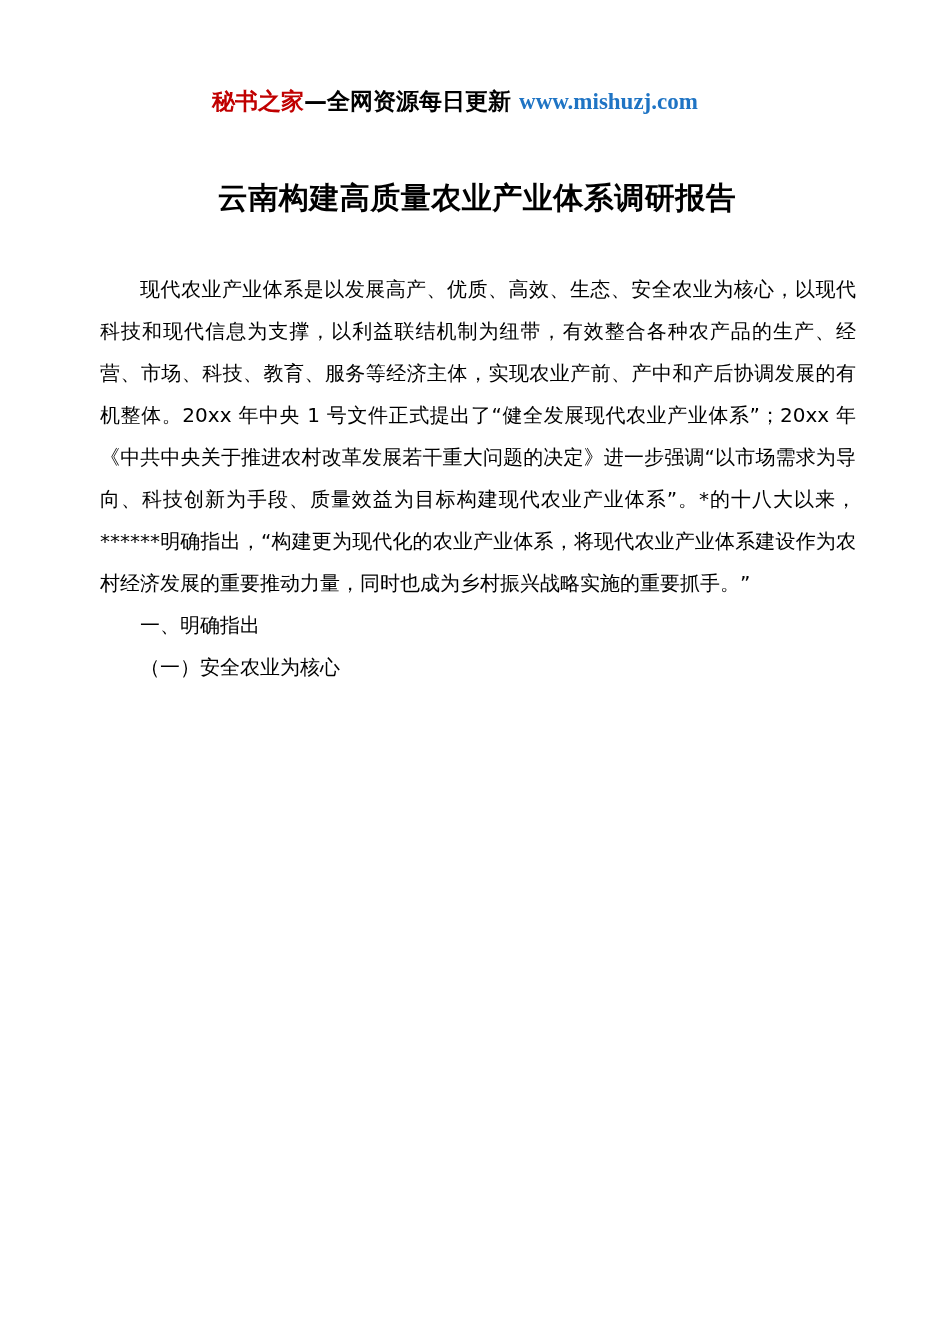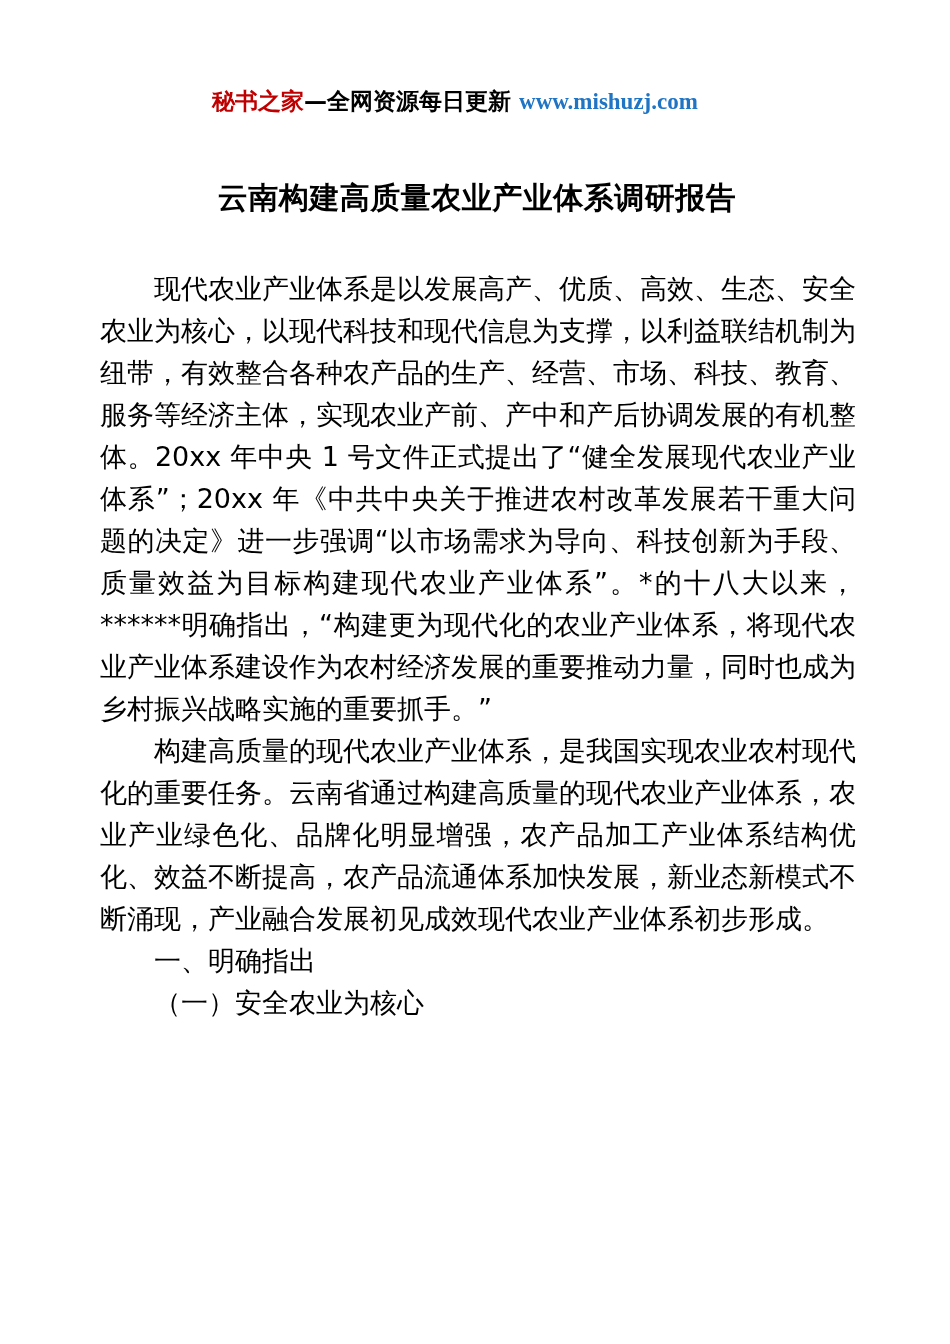--- a/index.html
+++ b/index.html
@@ -51,21 +51,21 @@
     font-size: 30px;
     font-weight: bold;
     letter-spacing: 0.5px;
     color: #000000;
   }
   .body-text {
     position: absolute;
     top: 268px;
     left: 100px;
     width: 756px;
-    font-size: 27px;
+    font-size: 20px;
     line-height: 42px;
     text-align: justify;
     text-justify: inter-ideograph;
     color: #000000;
   }
   .body-text p {
     margin: 0;
     text-indent: 2em;
   }
   .latin {
@@ -78,18 +78,17 @@
 <div class="page">
 
   <div class="watermark">
     <span class="wm-brand">秘书之家</span><span class="wm-mid">—全网资源每日更新 </span><span class="wm-url latin">www.mishuzj.com</span>
   </div>
 
   <div class="doc-title">云南构建高质量农业产业体系调研报告</div>
 
   <div class="body-text">
     <p>现代农业产业体系是以发展高产、优质、高效、生态、安全农业为核心，以现代科技和现代信息为支撑，以利益联结机制为纽带，有效整合各种农产品的生产、经营、市场、科技、教育、服务等经济主体，实现农业产前、产中和产后协调发展的有机整体。20xx 年中央 1 号文件正式提出了“健全发展现代农业产业体系”；20xx 年《中共中央关于推进农村改革发展若干重大问题的决定》进一步强调“以市场需求为导向、科技创新为手段、质量效益为目标构建现代农业产业体系”。*的十八大以来，******明确指出，“构建更为现代化的农业产业体系，将现代农业产业体系建设作为农村经济发展的重要推动力量，同时也成为乡村振兴战略实施的重要抓手。”</p>
-    <p>构建高质量的现代农业产业体系，是我国实现农业农村现代化的重要任务。云南省通过构建高质量的现代农业产业体系，农业产业绿色化、品牌化明显增强，农产品加工产业体系结构优化、效益不断提高，农产品流通体系加快发展，新业态新模式不断涌现，产业融合发展初见成效现代农业产业体系初步形成。</p>
     <p>一、明确指出</p>
     <p>（一）安全农业为核心</p>
   </div>
 
 </div>
 
 </body></html>

